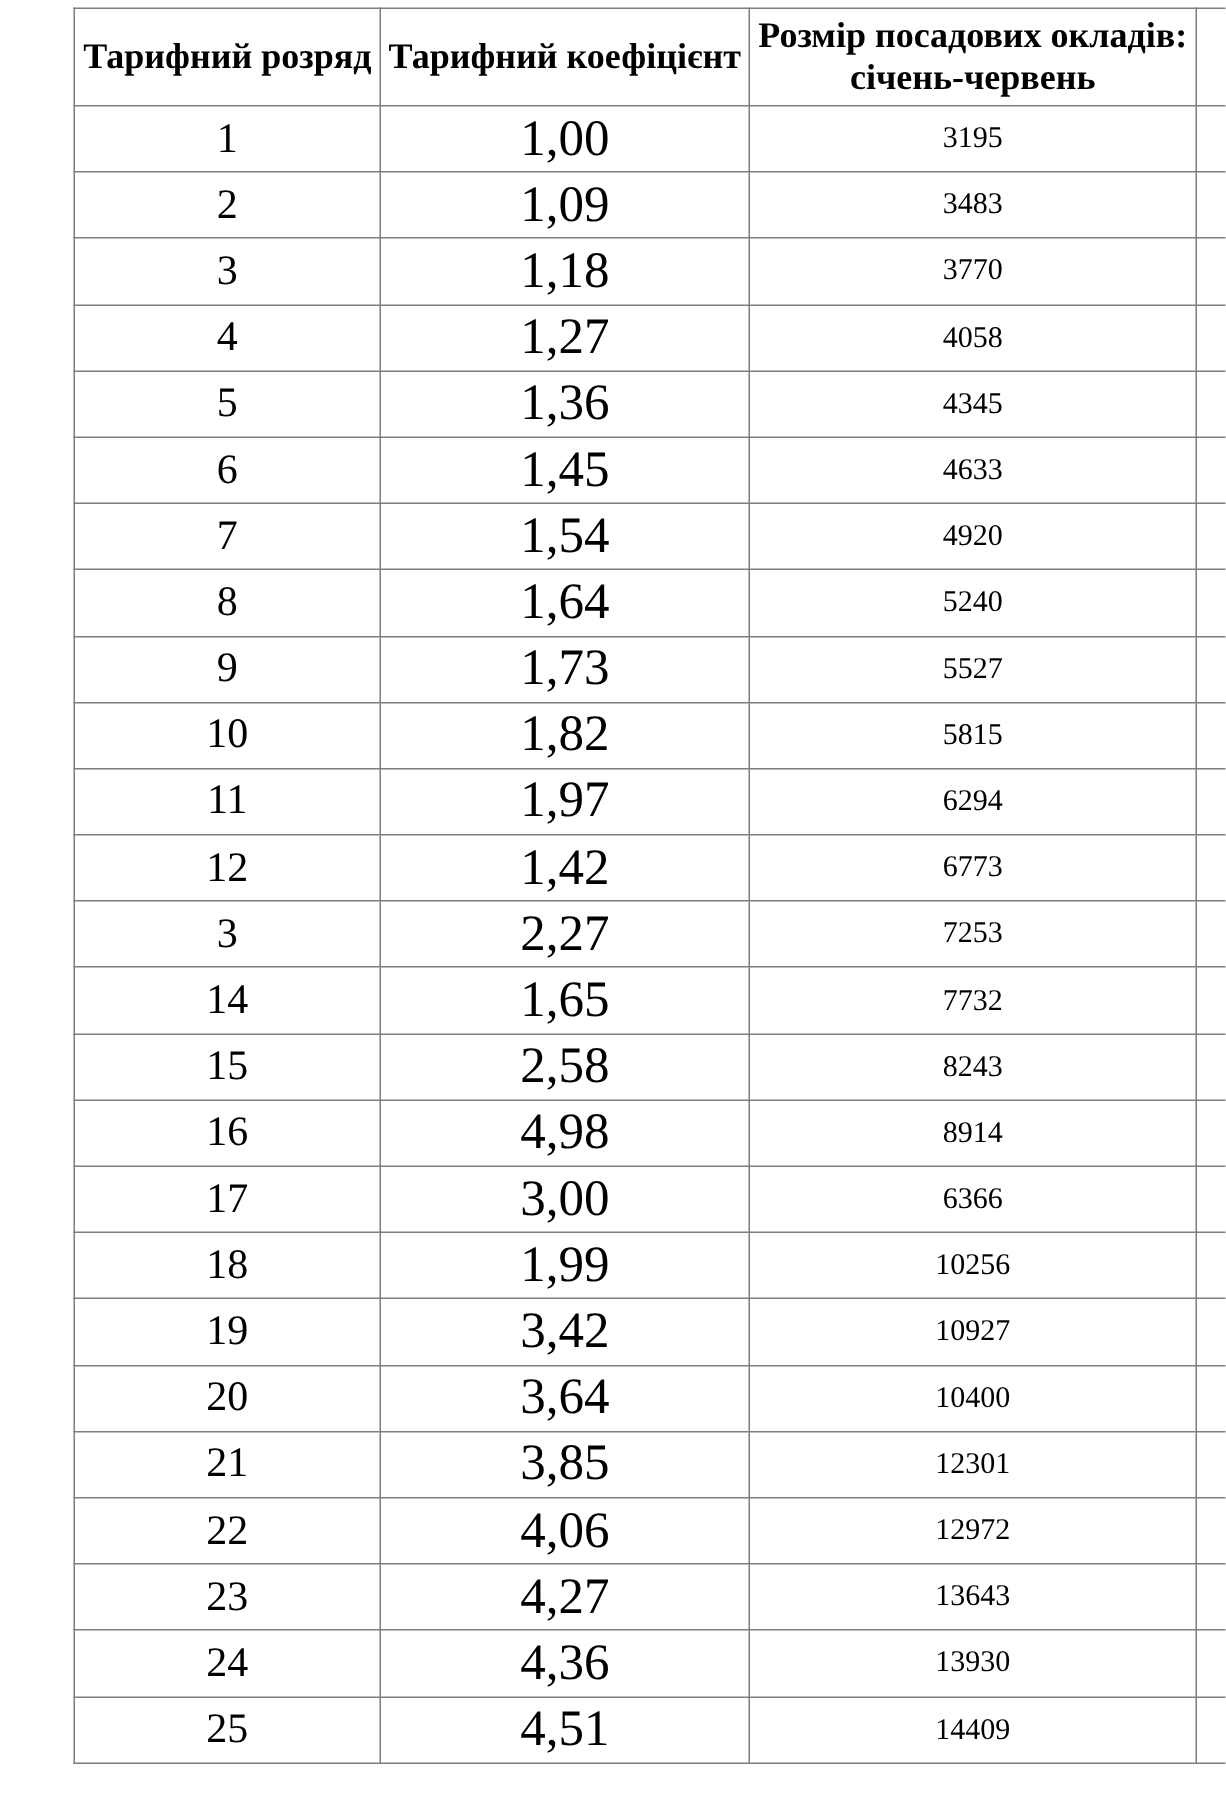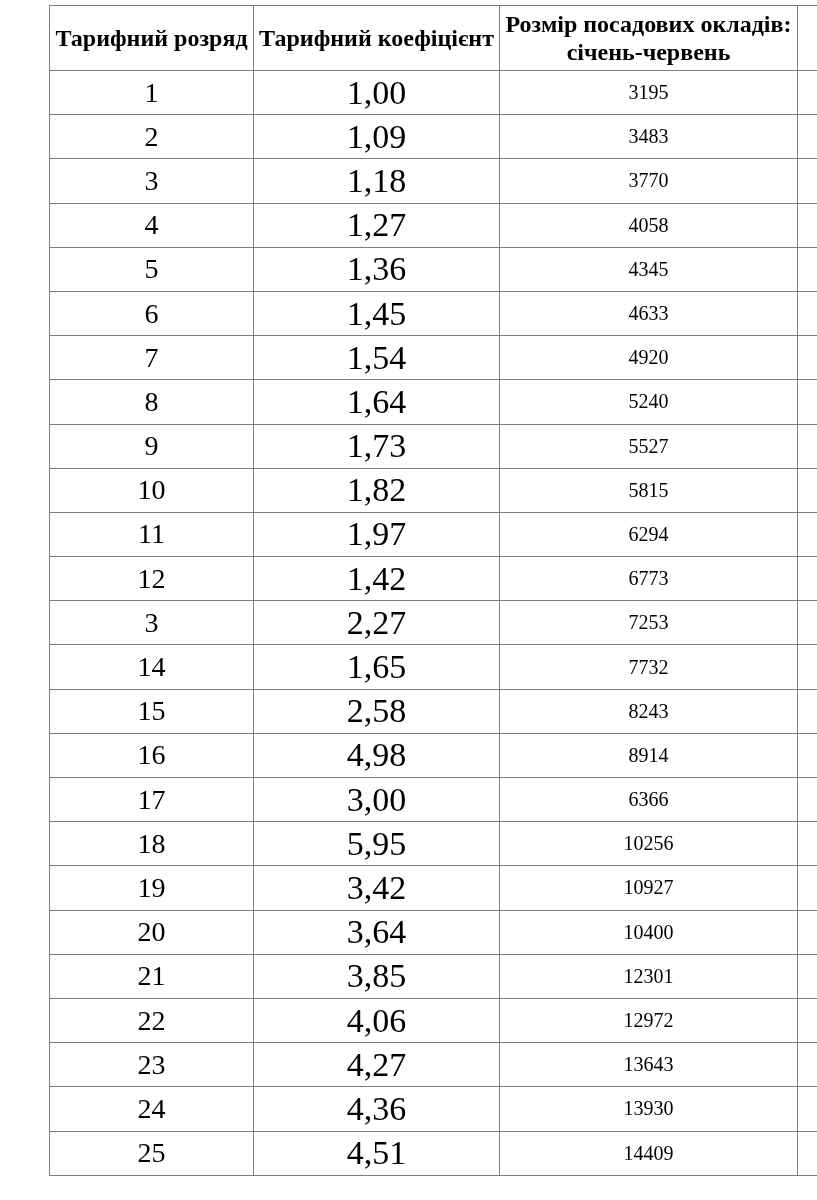--- a/index.html
+++ b/index.html
@@ -168,21 +168,21 @@
         <td class="c-cut"></td>
       </tr>
         <tr>
         <td class="c-grade">17</td>
         <td class="c-coef">3,00</td>
         <td class="c-salary">6366</td>
         <td class="c-cut"></td>
       </tr>
         <tr>
         <td class="c-grade">18</td>
-        <td class="c-coef">5,95</td>
+        <td class="c-coef">1,99</td>
         <td class="c-salary">10256</td>
         <td class="c-cut"></td>
       </tr>
         <tr>
         <td class="c-grade">19</td>
         <td class="c-coef">3,42</td>
         <td class="c-salary">10927</td>
         <td class="c-cut"></td>
       </tr>
         <tr>

